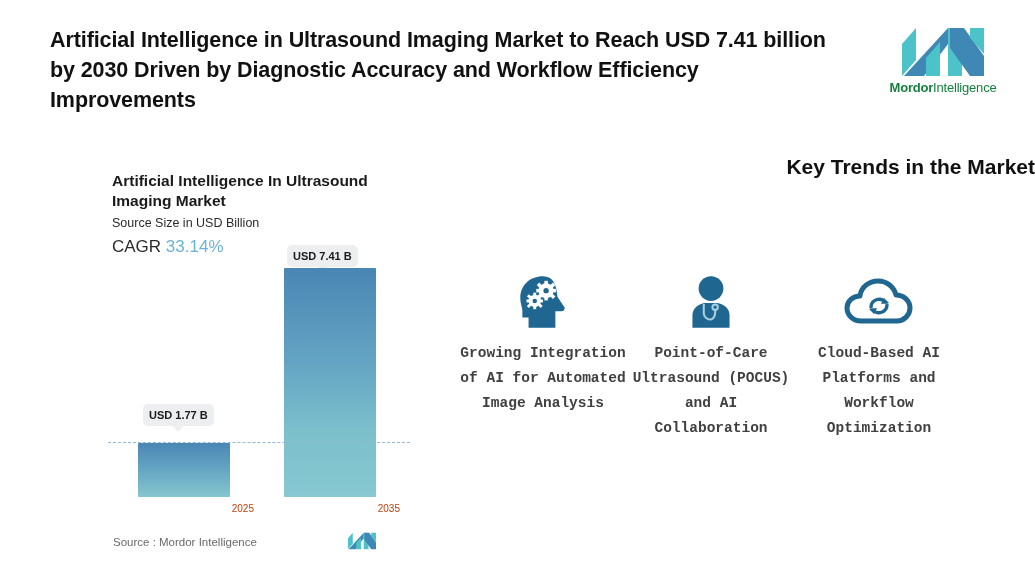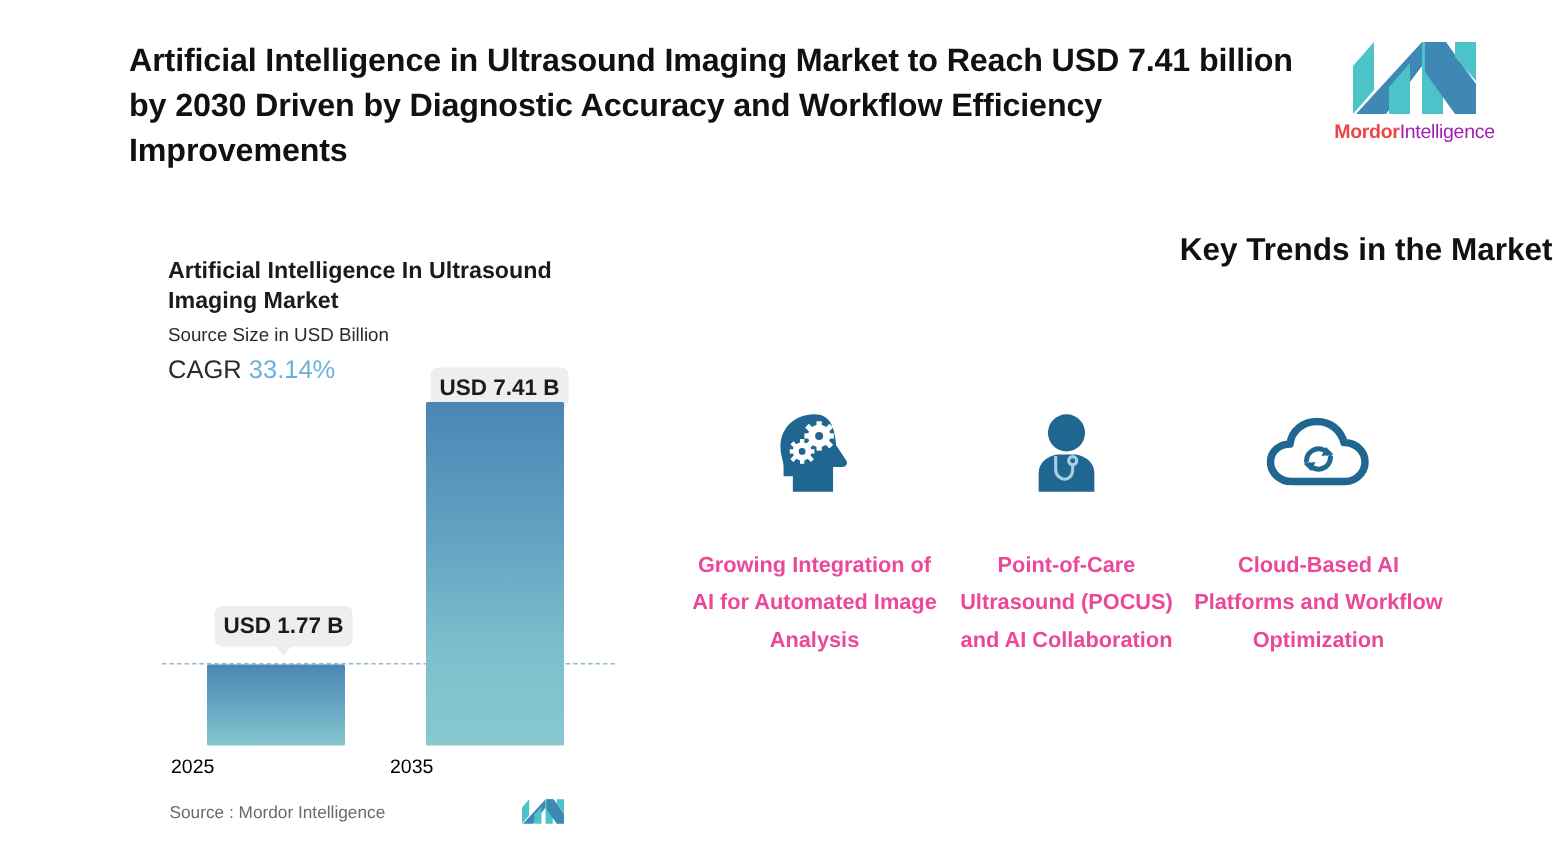--- a/index.html
+++ b/index.html
@@ -6,30 +6,30 @@
   body{
     width:1035px;height:570px;background:#ffffff;
     font-family:"Liberation Sans", sans-serif;
     color:#111111;overflow:hidden;position:relative;
   }
   
   .header{position:absolute;left:0;top:0;width:1035px;height:125px;}
   .page-title{
     position:absolute;left:50px;top:25px;width:800px;
     font-size:21.5px;font-weight:bold;line-height:30px;
-    letter-spacing:-0.1px;color:#111111;margin-left:36px;
+    letter-spacing:-0.1px;color:#111111;
   }
   .brand-logo{position:absolute;left:878px;top:28px;width:130px;height:72px;}
   .brand-mark{position:absolute;left:24px;top:0;width:82px;height:48px;}
   .brand-name{
     position:absolute;left:0;top:52px;width:130px;text-align:center;
     font-size:13px;letter-spacing:-0.2px;white-space:nowrap;
   }
-  .brand-name .b1{color:#ef4444;font-weight:bold;}
-  .brand-name .b2{color:#a21caf;font-weight:normal;}
+  .brand-name .b1{color:#15803d;font-weight:bold;}
+  .brand-name .b2{color:#15803d;font-weight:normal;}
 
   
   .chart-panel{position:absolute;left:0;top:125px;width:440px;height:445px;}
   .chart-title{
     position:absolute;left:112px;top:46px;width:300px;
     font-size:15.5px;font-weight:bold;line-height:20px;color:#1b1b1b;
   }
   .chart-subtitle{
     position:absolute;left:112px;top:91px;font-size:12.5px;color:#2b2b2b;
   }
@@ -45,33 +45,33 @@
   .bar-2030{
     left:284px;top:143px;width:92px;height:229px;
     background:linear-gradient(180deg,#4a86b4 0%,#63a3c2 40%,#7cc0cc 72%,#87c8d1 100%);
   }
   .dashed-line{
     position:absolute;left:108px;top:317px;width:302px;height:0;
     border-top:1.5px dashed #8fb9d4;
   }
   .badge{
     position:absolute;background:#eceeef;border-radius:5px;
-    font-size:15px;font-weight:bold;color:#1b1b1b;
+    font-size:11px;font-weight:bold;color:#1b1b1b;
     padding:5px 6px;white-space:nowrap;
   }
   .badge:after{
     content:"";position:absolute;left:50%;margin-left:-6px;bottom:-6px;
     border-left:6px solid transparent;border-right:6px solid transparent;
     border-top:7px solid #eceeef;
   }
   .badge-2025{left:143px;top:279px;}
   .badge-2030{left:287px;top:120px;}
   .x-label{
-    position:absolute;top:378px;width:140px;text-align:left;
-    font-size:13px;color:#000000;
+    position:absolute;top:378px;width:140px;text-align:right;
+    font-size:10px;color:#c2410c;
   }
   .x-2025{left:114px;}
   .x-2030{left:260px;}
 
   .source{
     position:absolute;left:113px;top:411px;font-size:11.5px;color:#6a6a6a;
   }
   .source-mark{position:absolute;left:348px;top:531px;width:28px;height:20px;}
 
   
@@ -79,22 +79,22 @@
   .trends-title{
     position:absolute;left:0;top:30px;width:595px;text-align:right;
     font-size:21px;font-weight:bold;color:#111111;
   }
   .trend{position:absolute;top:140px;width:170px;}
   .trend-1{left:18px;}
   .trend-2{left:186px;}
   .trend-3{left:354px;}
   .trend-icon{height:76px;display:flex;align-items:center;justify-content:center;}
   .trend-label{
-    margin-top:24px;text-align:center;font-size:14.5px;font-weight:bold;
-    line-height:25px;color:#ec4899;
+    text-align:center;font-size:14.5px;font-weight:bold;
+    line-height:25px;color:#404040;font-family:Liberation Mono, monospace;
   }
 </style>
 </head>
 <body>
 
 <div class="header">
   <div class="page-title">Artificial Intelligence in Ultrasound Imaging Market to Reach USD 7.41 billion by 2030 Driven by Diagnostic Accuracy and Workflow Efficiency Improvements</div>
 
   <div class="brand-logo">
     <svg class="brand-mark" viewBox="0 0 82 48">

